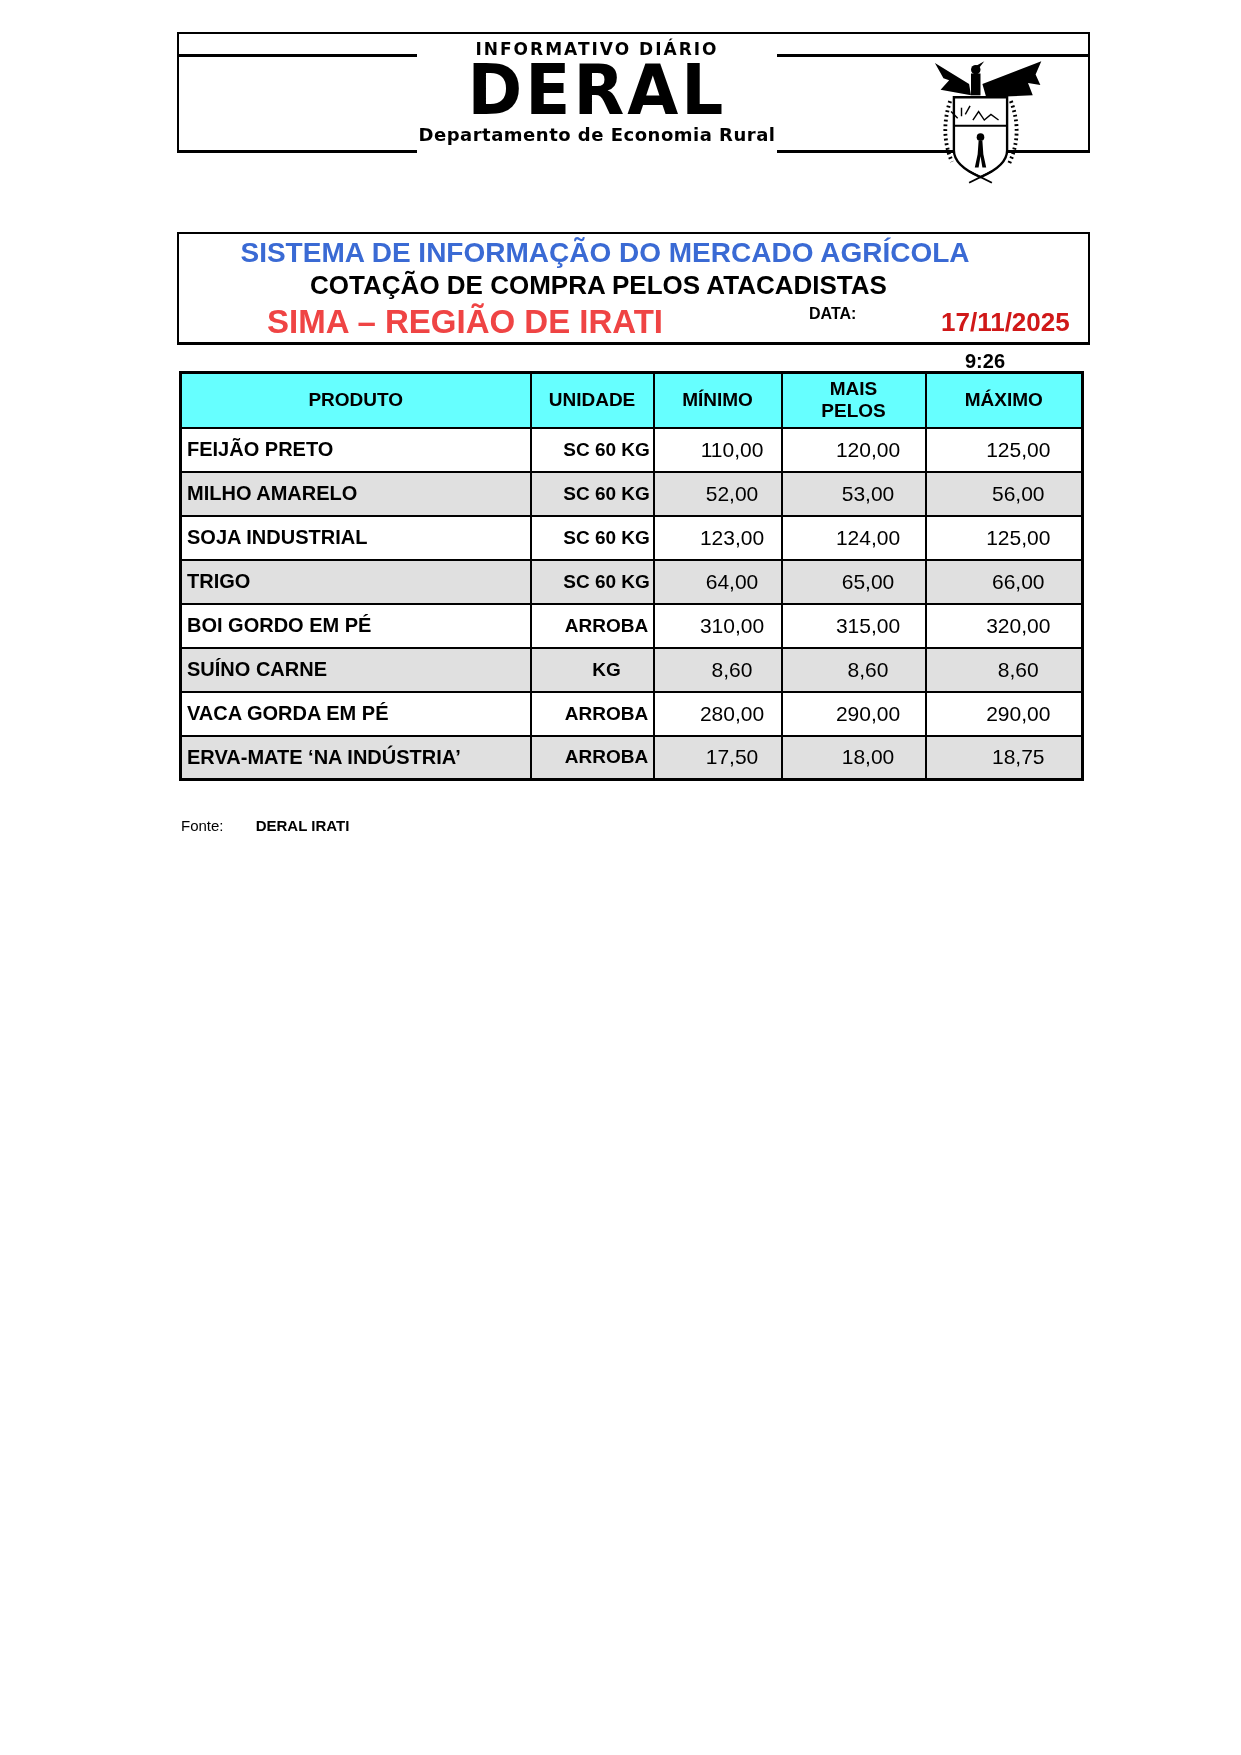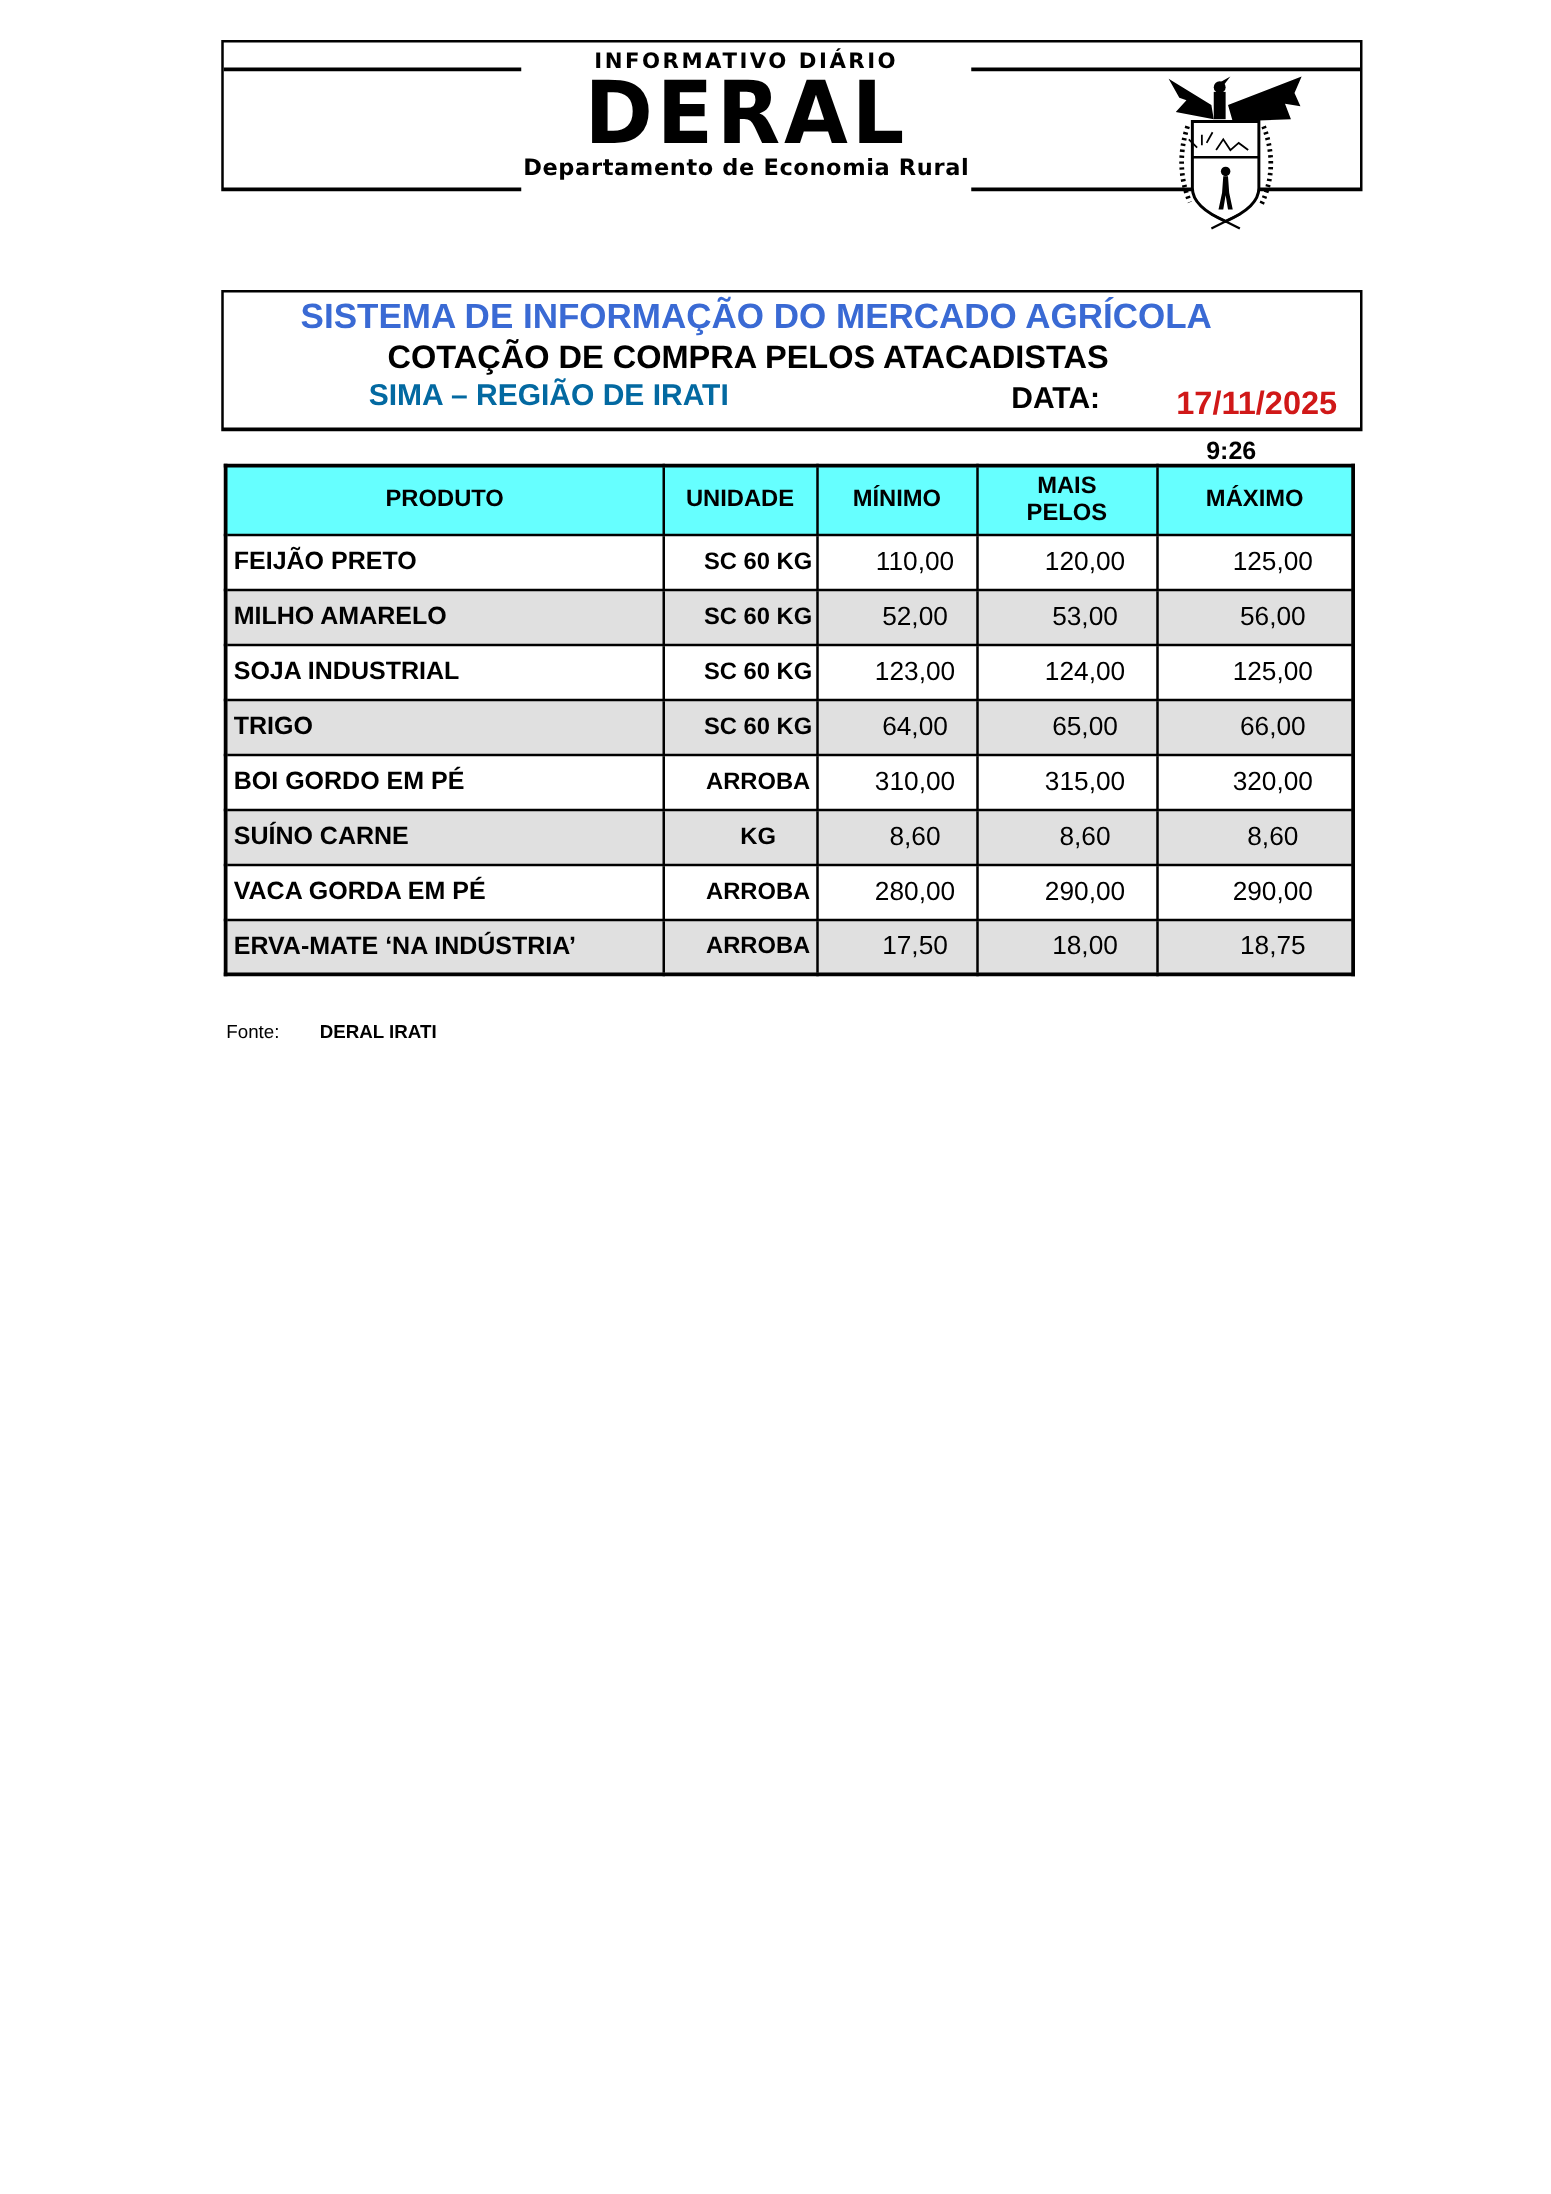--- a/index.html
+++ b/index.html
@@ -63,25 +63,25 @@
   .title-line2 {
     margin-top:1px; padding-right:70px;
     text-align:center;
     font-family:Liberation Sans, sans-serif;
     font-weight:bold; font-size:26px;
     color:#000;
   }
   .title-line3 { position:relative; height:34px; margin-top:2px; }
   .title-sima {
     position:absolute; left:88px; top:0;
-    font-weight:bold; font-size:24px; color:#0369a1;margin-left:28px;
+    font-weight:bold; font-size:33px; color:#ef4444;
   }
   .date-label {
     position:absolute; left:630px; top:2px;
-    font-weight:bold; font-size:24px; color:#000;
+    font-weight:bold; font-size:16px; color:#000;
   }
   .date-value {
     position:absolute; left:762px; top:4px;
     font-weight:bold; font-size:26px; color:#D01818;
   }
 
   
   .time-row {
     position:absolute; left:0; top:318px; width:913px;
     text-align:right; padding-right:85px;

